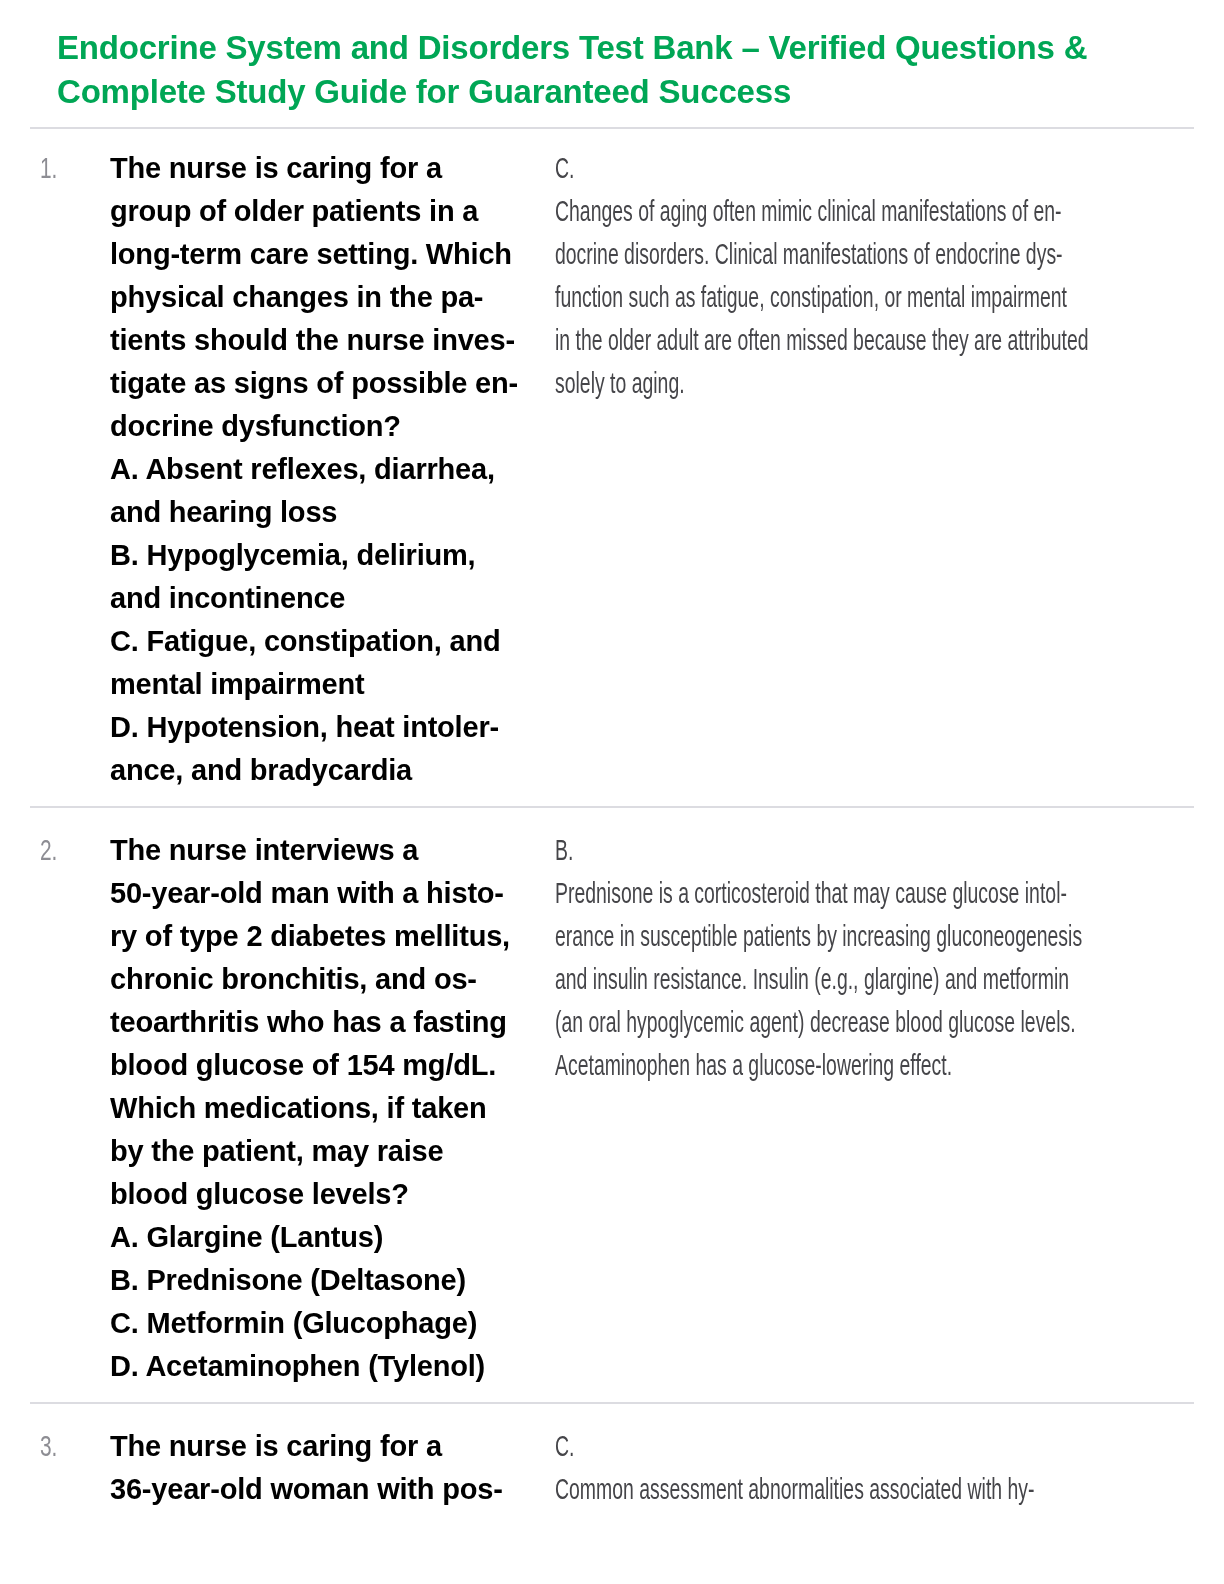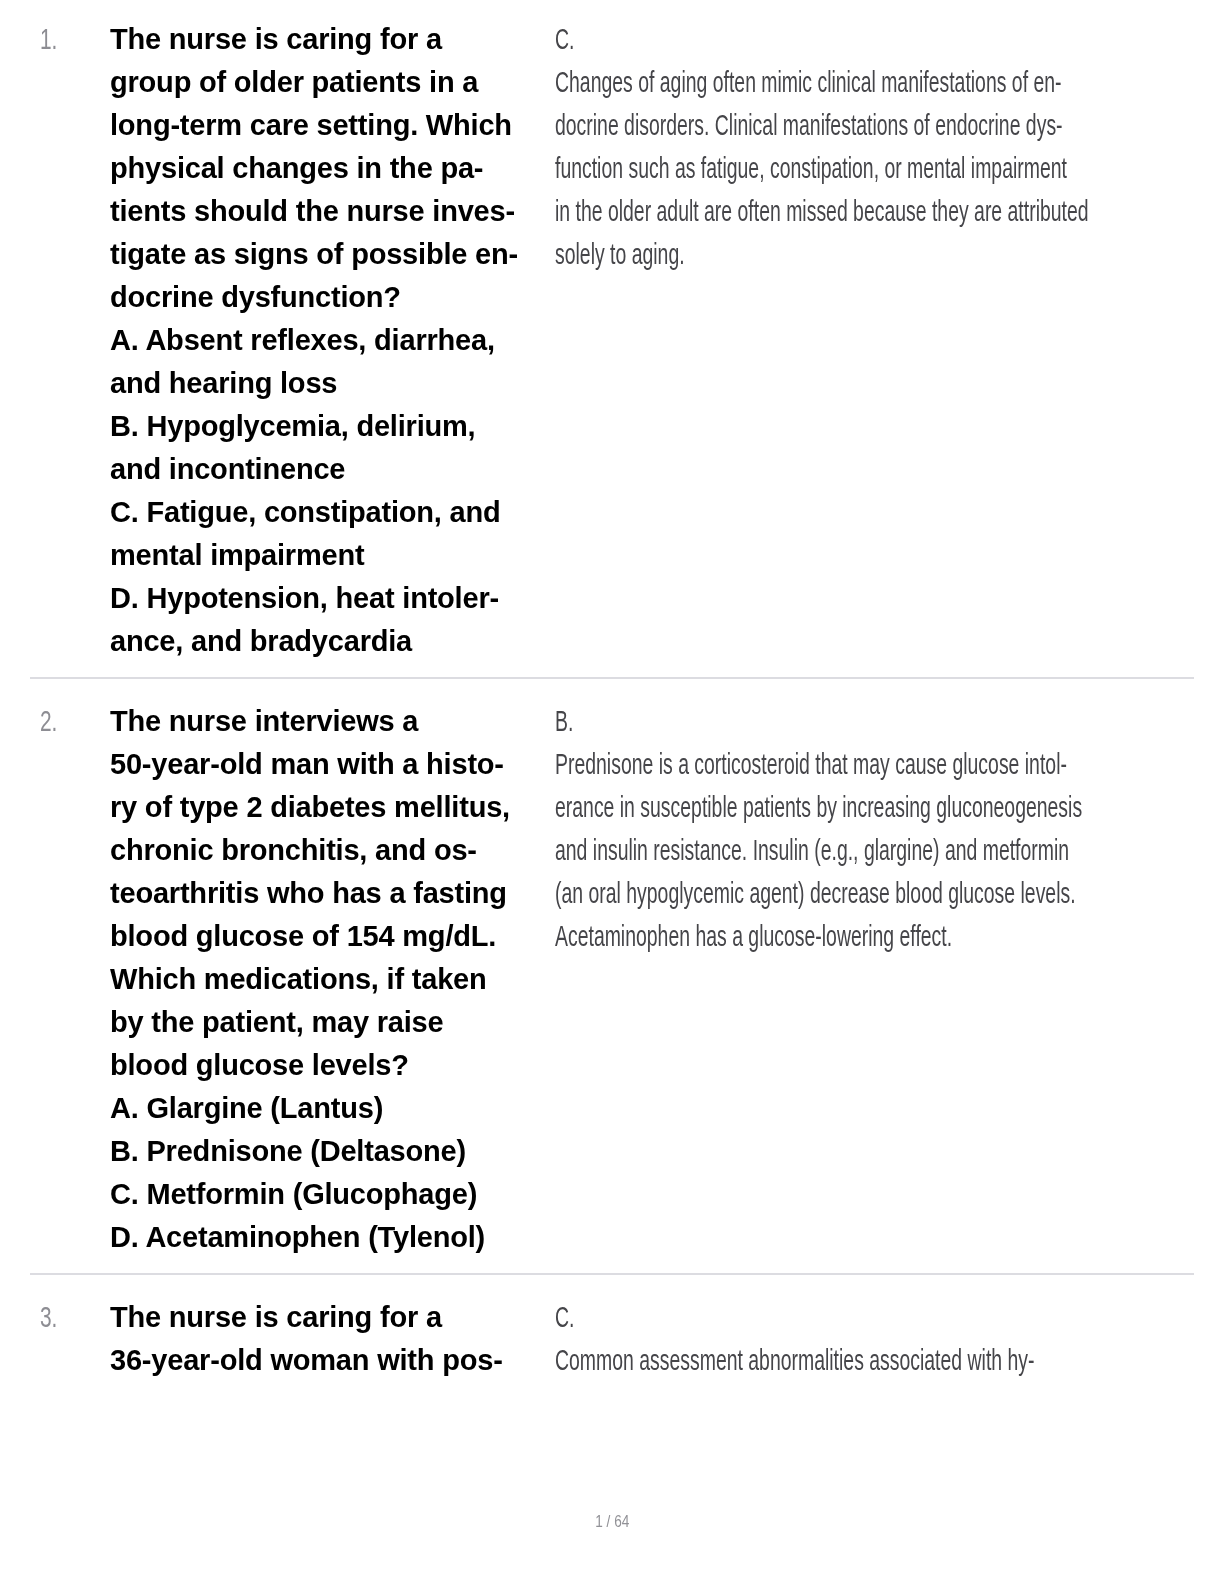--- a/index.html
+++ b/index.html
@@ -87,20 +87,24 @@
     transform: scaleX(0.8);
     transform-origin: center top;
     white-space: pre;
   }
 </style>
 </head>
 <body>
 
 <div class="page">
 
+  <div class="header">
+    <h1 class="page-title">Endocrine System and Disorders Test Bank – Verified Questions &amp;
+Complete Study Guide for Guaranteed Success</h1>
+  </div>
 
   <div class="questions">
 
     <div class="question-row q1">
       <div class="qnum-wrap">
         <span class="qnum">1.</span>
       </div>
       <div class="qtext">The nurse is caring for a
 group of older patients in a
 long-term care setting. Which
@@ -166,17 +170,14 @@
       <div class="answer-col">
         <div class="answer-inner">
           <div class="answer-letter">C.</div>
           <div class="rationale">Common assessment abnormalities associated with hy-</div>
         </div>
       </div>
     </div>
 
   </div>
 
-  <div class="footer">
-    <span class="page-number">1 / 64</span>
-  </div>
 
 </div>
 
 </body></html>

